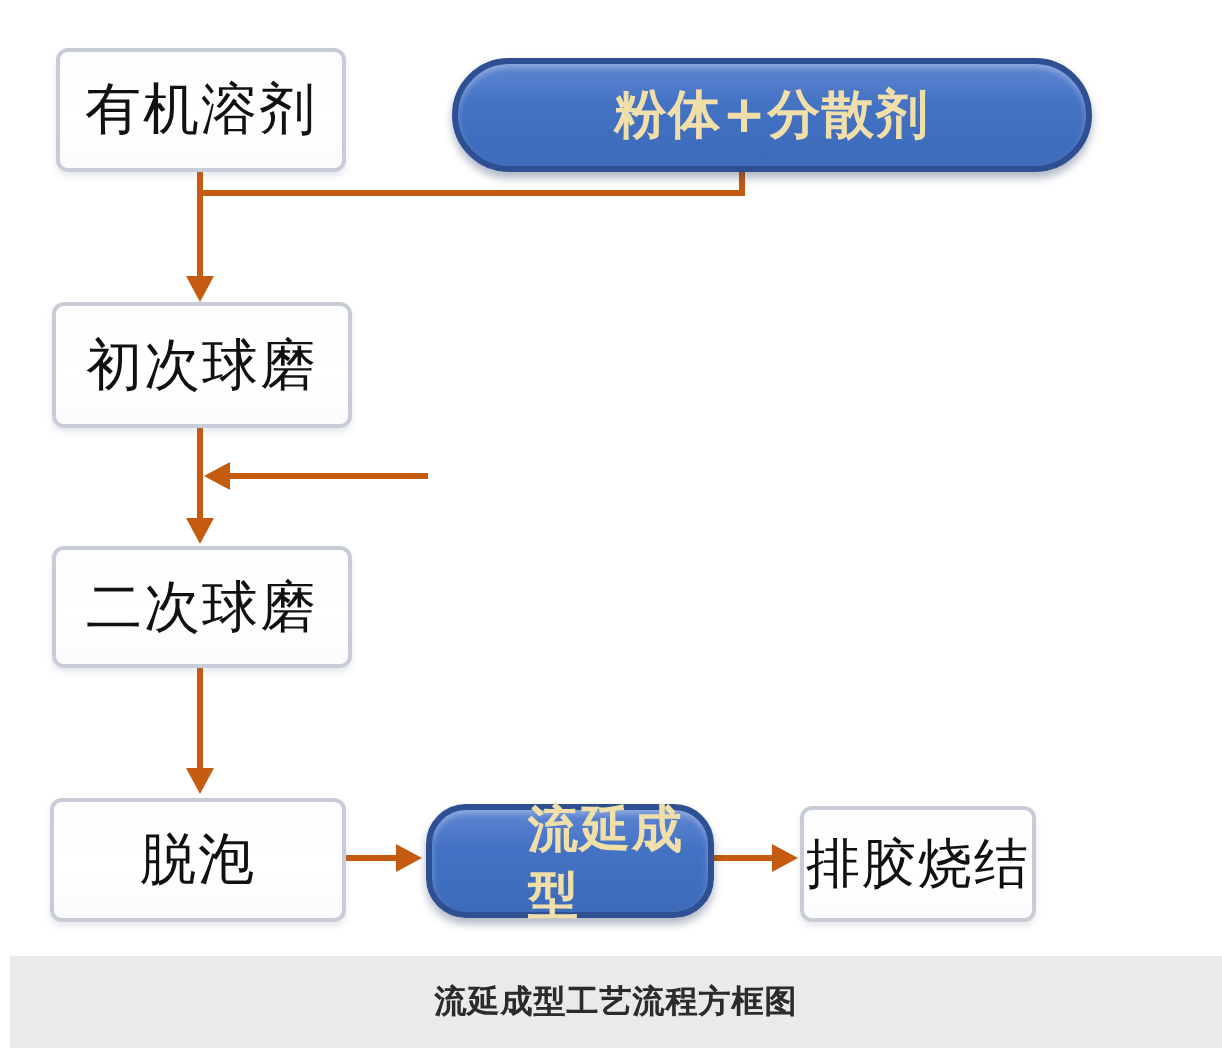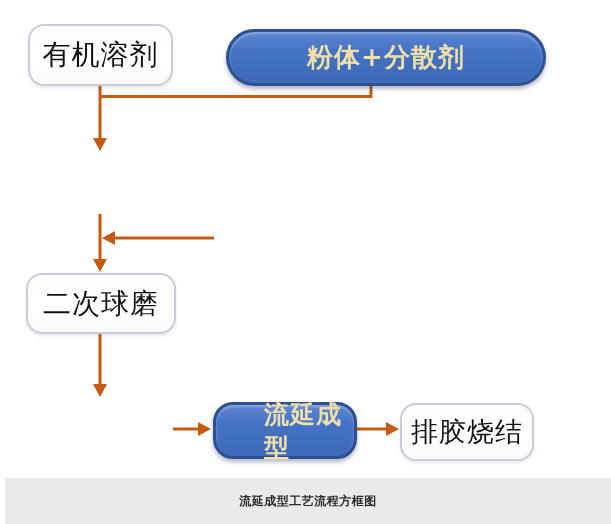--- a/index.html
+++ b/index.html
@@ -14,21 +14,21 @@
     height: 524px;
     background: #ffffff;
     overflow: hidden;
   }
   
   .pbox {
     position: absolute;
     box-sizing: border-box;
     background: linear-gradient(180deg, #fdfdfe 0%, #ffffff 55%, #fbfbfd 100%);
     border: 2px solid #c7ccd8;
-    border-radius: 16px;
+    border-radius: 6px;
     display: flex;
     align-items: center;
     justify-content: center;
     color: #111111;
     font-size: 28px;
     letter-spacing: 1px;
     box-shadow: 0 2px 3px rgba(120,130,150,0.18);
     font-family: Liberation Mono, monospace;
   }
   
@@ -56,21 +56,21 @@
   }
   .caption-band {
     position: absolute;
     left: 5px; right: 0; top: 478px; bottom: 0;
     background: #eaeaea;
     display: flex;
     align-items: center;
     justify-content: center;
   }
   .caption-text {
-    font-size: 12px;
+    font-size: 16px;
     font-weight: bold;
     color: #2b2b2b;
     letter-spacing: 0.5px;
   }
 </style>
 </head>
 <body>
 
 <div class="canvas">
 
@@ -98,26 +98,28 @@
       <polygon points="93,384 107,384 100,397"></polygon>
       <polygon points="198,422 198,436 211,429"></polygon>
       <polygon points="386,422 386,436 399,429"></polygon>
     </g>
   </svg>
 
   <div class="pbox" style="left:28px; top:24px; width:145px; height:62px;">有机溶剂</div>
 
   <div class="pill" style="left:226px; top:29px; width:320px; height:57px;">粉体+分散剂</div>
 
+  <div class="pbox" style="left:26px; top:151px; width:150px; height:63px;">初次球磨</div>
 
 
   <div class="pbox" style="left:26px; top:273px; width:150px; height:61px;">二次球磨</div>
 
+  <div class="pbox" style="left:25px; top:399px; width:148px; height:62px;">脱泡</div>
 
   <div class="pill small" style="left:213px; top:402px; width:144px; height:57px; font-size:25px;">流延成型</div>
 
-  <div class="pbox" style="left:400px; top:403px; width:134px; height:58px; font-size:27px;">排胶烧结</div>
+  <div class="pbox" style="left:400px; top:403px; width:118px; height:58px; font-size:27px;">排胶烧结</div>
 
   <div class="caption-band">
     <span class="caption-text">流延成型工艺流程方框图</span>
   </div>
 
 </div>
 
 </body></html>

